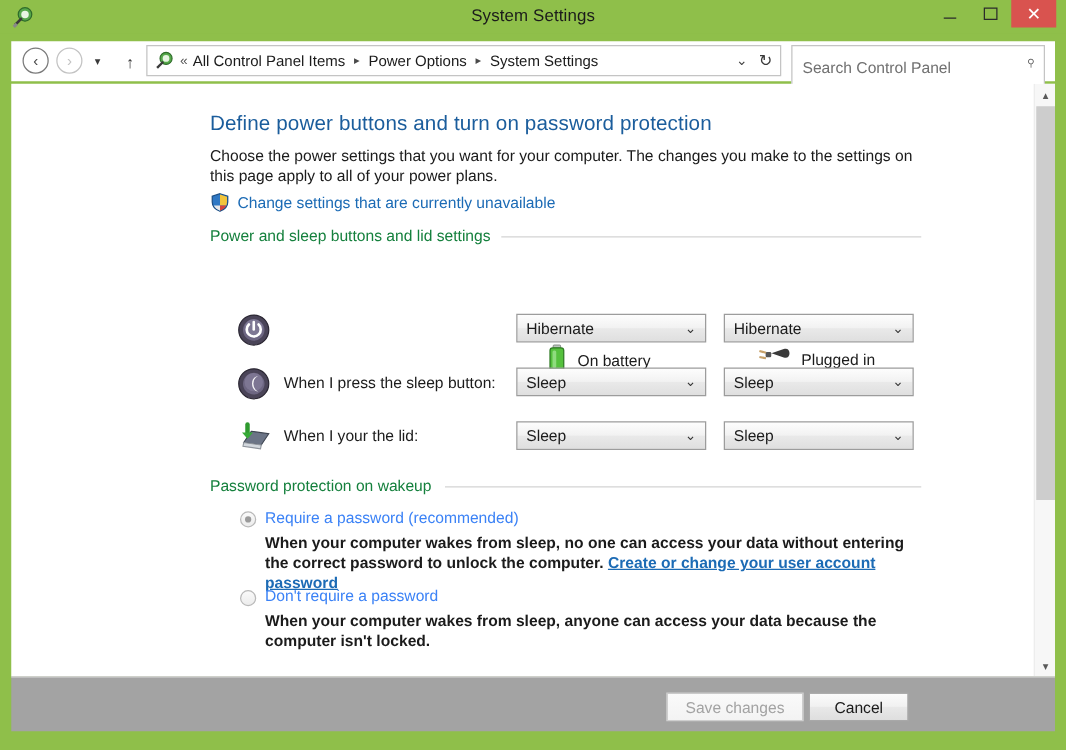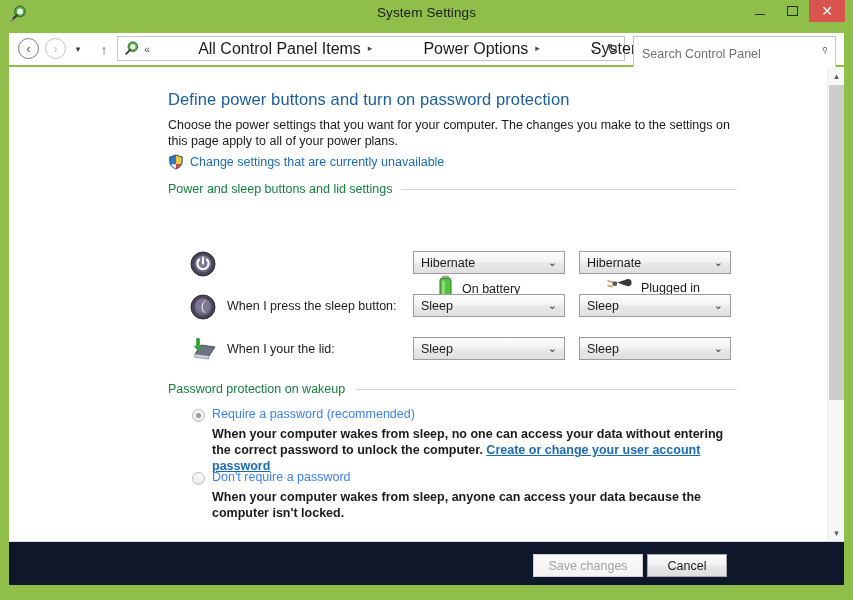--- a/index.html
+++ b/index.html
@@ -90,21 +90,21 @@
     position: absolute; left: 108px; top: 3px;
     width: 508px; height: 25px;
     border: 1px solid #c4c4c4; background: #ffffff;
     display: flex; align-items: center;
   }
   .crumb-icon { margin-left: 5px; width: 17px; height: 17px; flex: 0 0 auto; }
   .crumb-sep-dbl {
     font-size: 11px; color: #555; margin: 0 4px 0 4px;
   }
   .crumb {
-    font-size: 16px; color: #1b1b1b; white-space: nowrap; margin-left: 44px;
+    font-size: 12px; color: #1b1b1b; white-space: nowrap;
   }
   .crumb-arrow {
     font-size: 9px; color: #4a4a4a; margin: 0 7px; line-height: 1;
   }
   .crumb-drop {
     position: absolute; right: 26px; top: 5px;
     font-size: 11px; color: #3a3a3a;
   }
   .crumb-refresh {
     position: absolute; right: 6px; top: 4px;
@@ -237,21 +237,21 @@
   }
   .radio-desc {
     position: absolute; left: 163px; width: 520px;
     font-size: 12.5px; color: #1b1b1b; line-height: 16px; font-weight: bold;
   }
 
   
   .buttonbar {
     position: absolute; left: 9px; top: 541px;
     width: 835px; height: 44px;
-    background: #0f172a;
+    background: #a3a3a3;
     border-top: 1px solid #dcdcdc;
   }
   .btn {
     position: absolute; top: 12px; height: 23px;
     border: 1px solid #a8a8a8;
     background: linear-gradient(to bottom,#fbfbfb 0%,#f1f1f1 48%,#e8e8e8 52%,#dedede 100%);
     display: flex; align-items: center; justify-content: center;
     font-size: 12.5px; color: #1b1b1b;
   }
   .btn-save { left: 524px; width: 110px; color: #a3a3a3; border-color: #cfcfcf;

